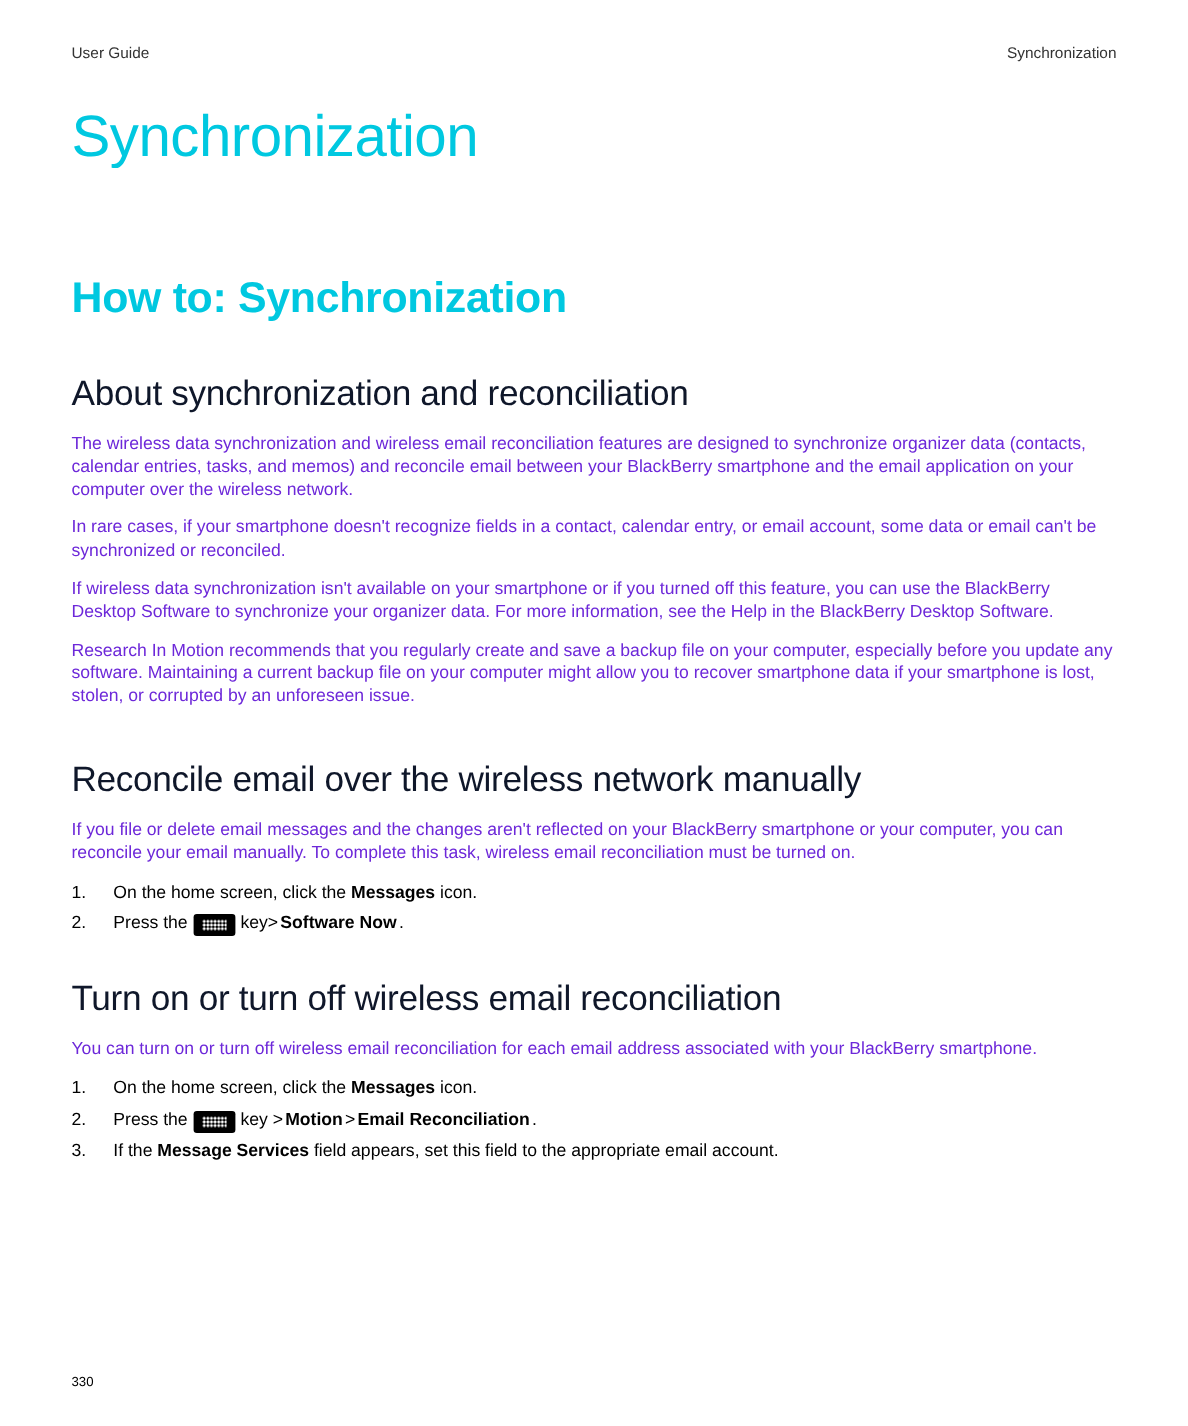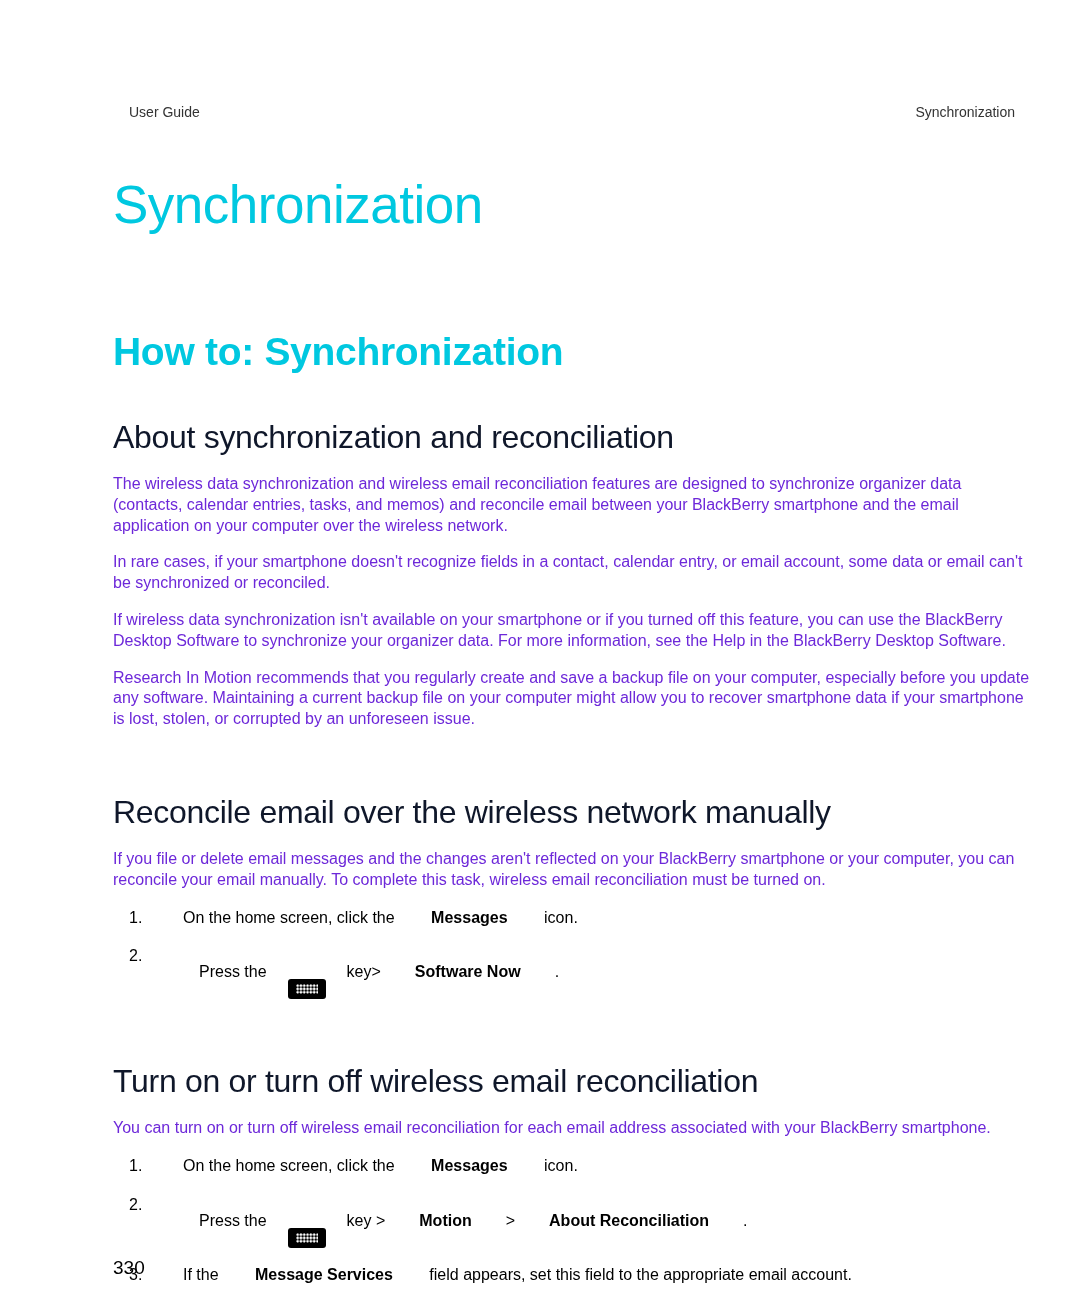--- a/index.html
+++ b/index.html
@@ -1,16 +1,16 @@
 <!DOCTYPE html>
 <html><head>
   <meta charset="utf-8">
   <style>
     * {
-      margin: 16px;
+      margin: 0;
       padding: 0;
       box-sizing: border-box;
     }
     body {
       font-family: Arial, Helvetica, sans-serif;
       background: #fff;
       color: #000;
       width: 1080px;
       height: 1296px;
       position: relative;
@@ -95,21 +95,21 @@
       width: 22px;
       height: 10px;
       background-image: radial-gradient(circle, #fff 1.2px, transparent 1.4px);
       background-size: 3.3px 3.3px;
       background-position: 0 0;
     }
     .page-number {
       position: absolute;
       bottom: 33px;
       left: 65px;
-      font-size: 19px;
+      font-size: 12px;
       color: #000;
     }
     .step2-line {
       display: flex;
       align-items: flex-end;
       gap: 2px;
     }
   </style>
 </head>
 <body>
@@ -156,21 +156,21 @@
   <li>
     <span>On the home screen, click the </span><span class="bold">Messages</span><span> icon.</span>
   </li>
   <li>
     <span class="step2-line">
       <span>Press the </span>
       <span class="bb-key-icon"></span>
       <span> key &gt; </span>
         <span class="bold">Motion</span>
         <span> &gt; </span>
-        <span class="bold">About Reconciliation</span>
+        <span class="bold">Email Reconciliation</span>
         <span>.</span>
     </span>
   </li>
   <li>
     <span>If the </span><span class="bold">Message Services</span><span> field appears, set this field to the appropriate email account.</span>
   </li>
 </ol>
 
 <div class="page-number">330</div>
 

